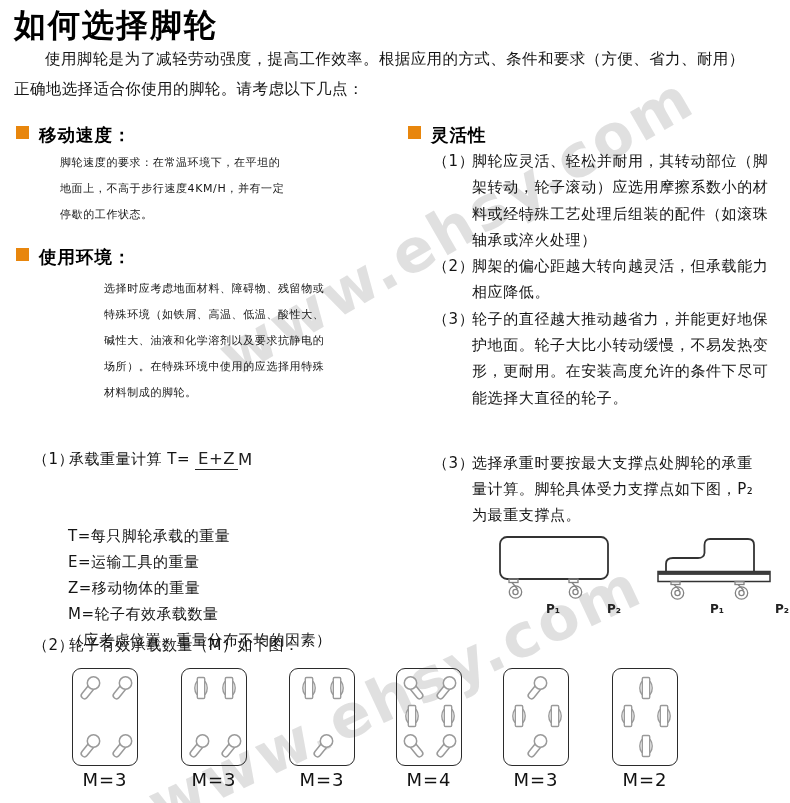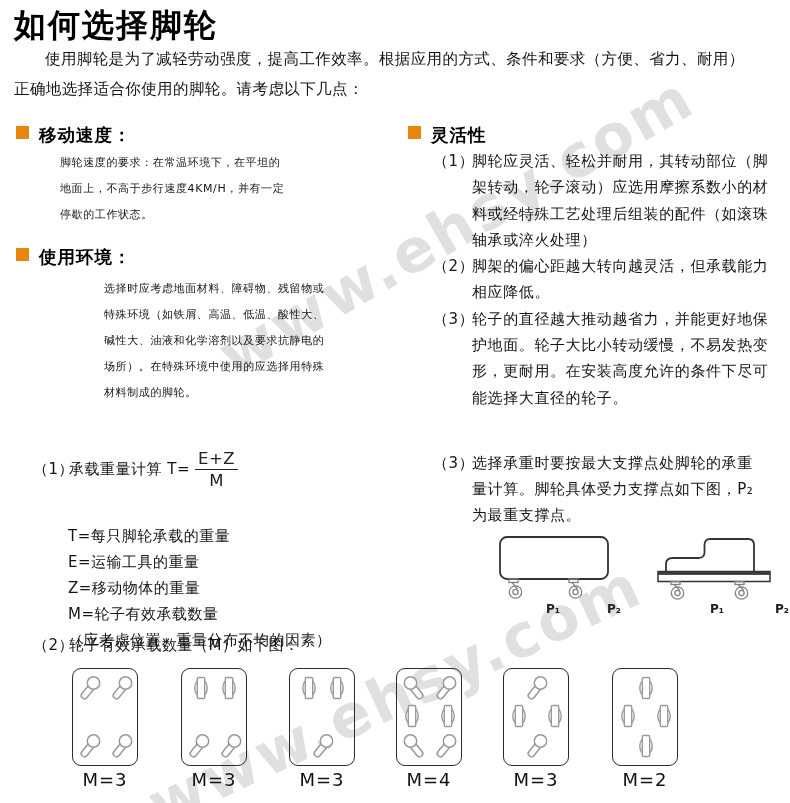--- a/index.html
+++ b/index.html
@@ -22,21 +22,21 @@
   .para{position:absolute;font-size:11px;line-height:26px;white-space:pre-line;
         letter-spacing:.6px;}
   .flex-list{position:absolute;left:408px;top:148px;width:390px;font-size:15px;
              line-height:26.3px;letter-spacing:.6px;}
   .item{position:relative;padding-left:64px;}
   .item .num{position:absolute;left:25px;top:0;}
   .item .txt{display:block;white-space:pre-line;}
   .formula-row{position:absolute;left:33px;top:448px;display:flex;align-items:center;
                font-size:15px;color:#111;letter-spacing:.5px;}
   .formula-row .num{width:36px;flex:none;}
-  .frac{display:inline-flex;flex-direction:column;align-items:center;margin-left:5px;
+  .frac{display:inline-flex;flex-direction:row;align-items:center;margin-left:5px;
         font-size:16.5px;line-height:1.3;color:#222;}
   .frac .fnum{border-bottom:1.6px solid #222;padding:0 3px;}
   .defs{position:absolute;left:68px;top:492px;font-size:15px;line-height:26px;
         white-space:pre-line;letter-spacing:.5px;margin-top:31px;}
   .row2{position:absolute;left:33px;top:636px;display:flex;font-size:15px;
         letter-spacing:.5px;}
   .row2 .num{width:36px;flex:none;}
   .support-note{position:absolute;left:408px;top:450px;width:390px;font-size:15px;
                 line-height:26px;letter-spacing:.6px;}
   .diagram{position:absolute;}

